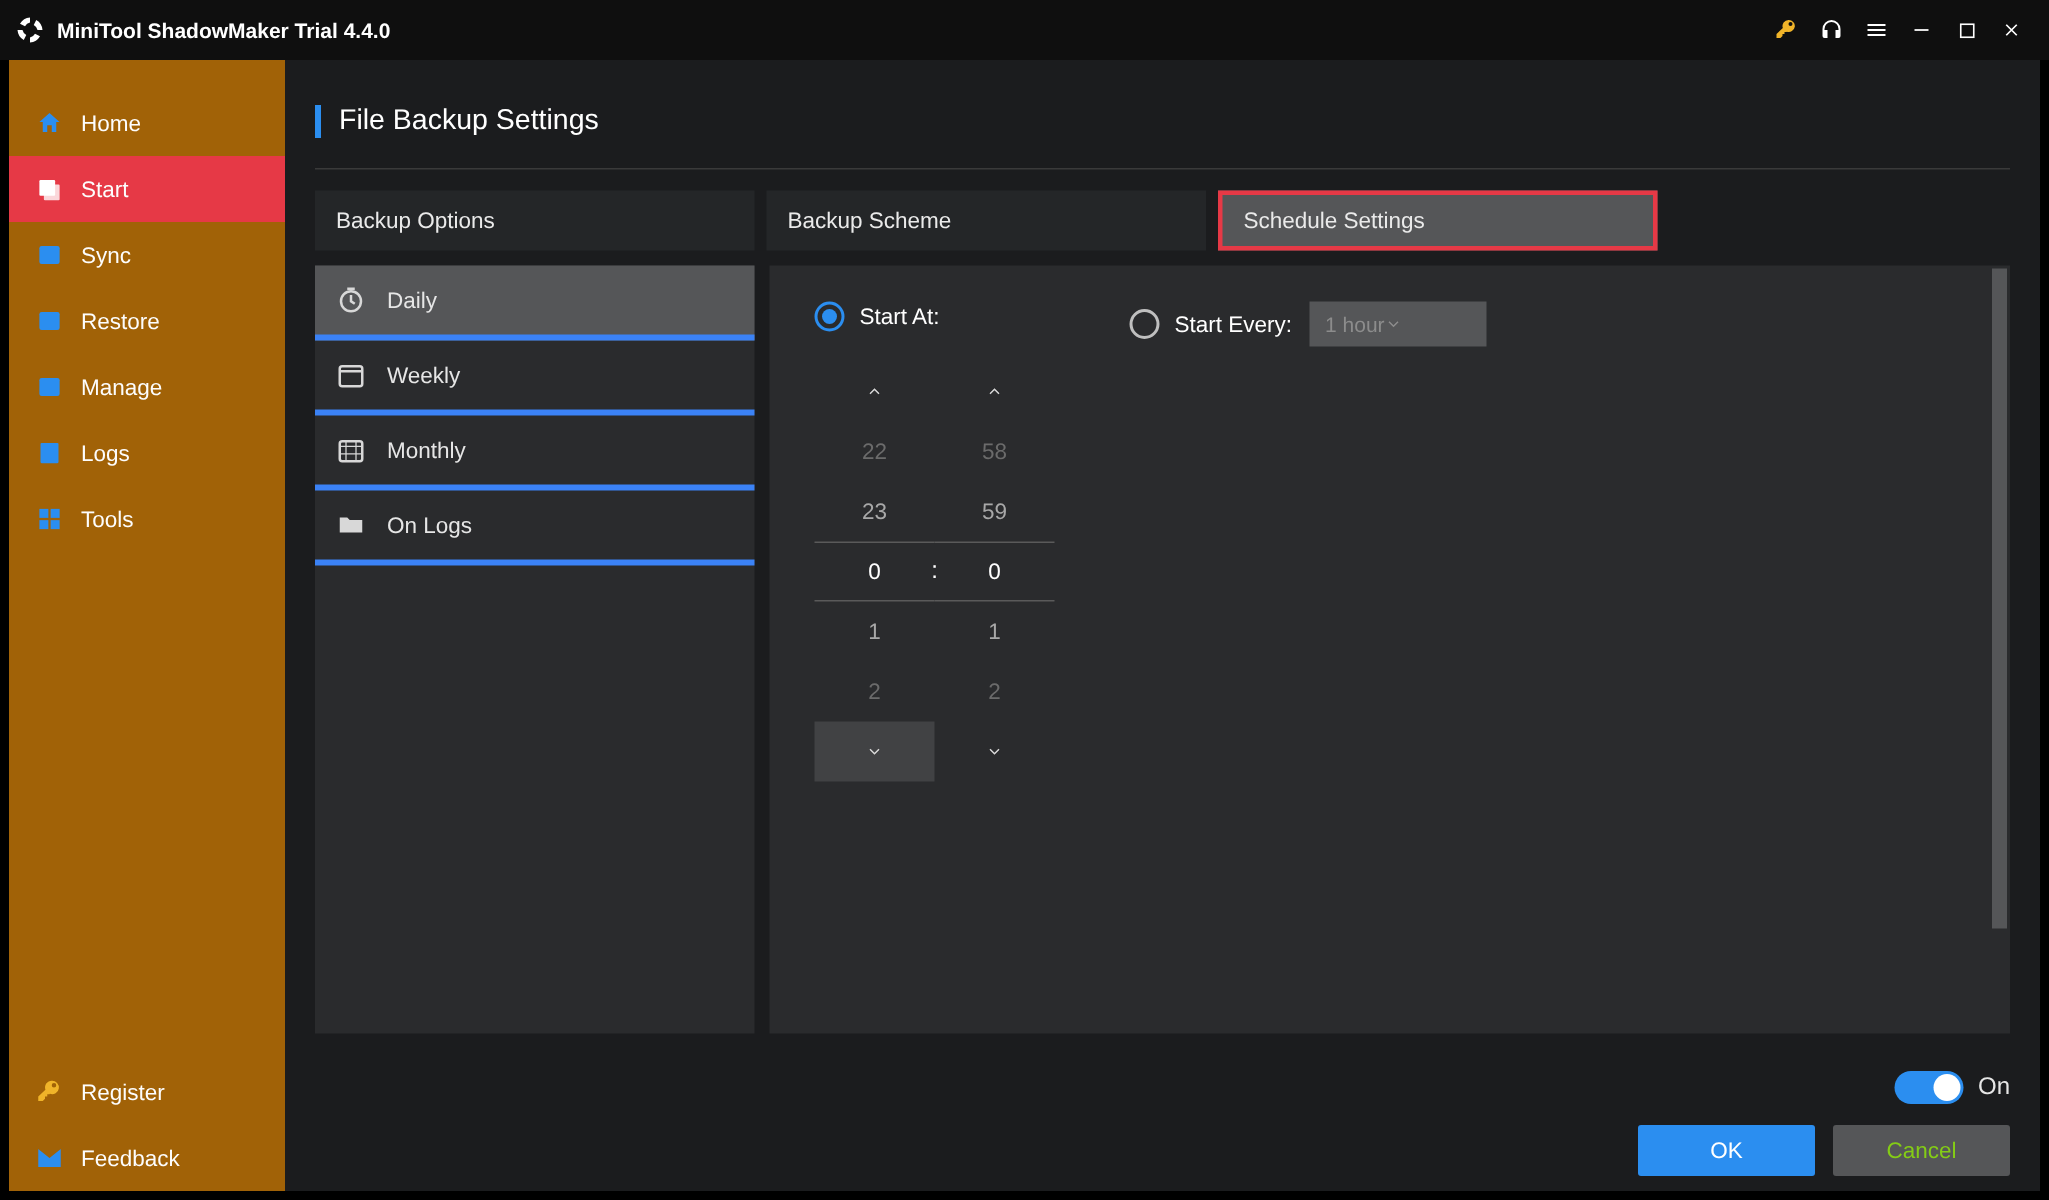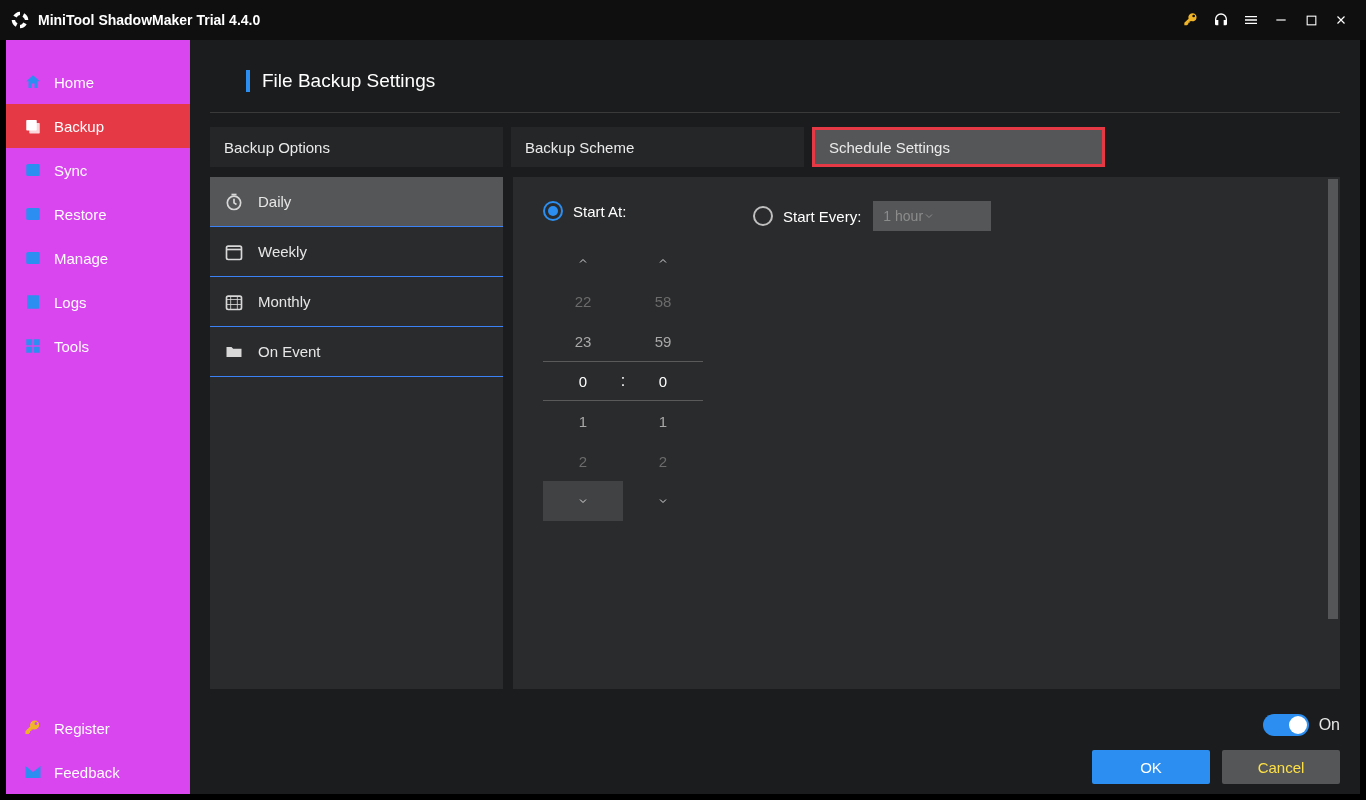--- a/index.html
+++ b/index.html
@@ -7,44 +7,44 @@
 
   
   .titlebar { position: absolute; top: 0; left: 0; right: 0; height: 40px; background: #0f0f0f; display: flex; align-items: center; padding: 0 10px; }
   .titlebar .logo { width: 20px; height: 20px; margin-right: 8px; }
   .titlebar .title { font-size: 14px; font-weight: bold; color: #fff; }
   .titlebar .spacer { flex: 1; }
   .titlebar .btn { width: 30px; height: 30px; display: flex; align-items: center; justify-content: center; cursor: pointer; color: #fff; }
   .titlebar .btn.key { color: #f0b429; }
 
   
-  .sidebar { position: absolute; top: 40px; left: 6px; bottom: 6px; width: 184px; background: #d946ef; display: flex; flex-direction: column; padding-top: 20px; }
+  .sidebar { position: absolute; top: 40px; left: 6px; bottom: 6px; width: 184px; background: #a16207; display: flex; flex-direction: column; padding-top: 20px; }
   .nav-item { display: flex; align-items: center; height: 44px; padding-left: 18px; gap: 12px; cursor: pointer; font-size: 15px; color: #fdfdfd; }
   .nav-item.active { background: #e63946; }
   .nav-item .nicon { width: 18px; height: 18px; display:flex; align-items:center; justify-content:center;}
   .nav-item .nicon svg { fill: #2b8ef0; }
   .nav-item.active .nicon svg { fill: #fff; }
   .sidebar .bottom { margin-top: auto; }
   .bottom .nav-item .nicon.key svg { fill: #f0b429; }
   .bottom .nav-item .nicon.mail svg { fill: #2b8ef0; }
 
   
   .main { position: absolute; top: 40px; left: 190px; right: 6px; bottom: 6px; background: #1b1c1e; padding: 30px 20px 20px 20px; }
-  .page-title-row { display:flex; margin-bottom: 20px; margin-left: 36px;}
+  .page-title-row { display:flex; margin-bottom: 20px;}
   .page-title-bar { width:4px; height:22px; background:#2b8ef0; margin-right:12px;}
   .page-title { font-size: 19px; color: #fff; }
   .hr { height:1px; background:#3a3a3a; margin-top:8px; margin-bottom: 14px;}
 
   .tabs { display: flex; gap: 8px; margin-bottom: 10px; }
   .tab { flex: 1; max-width: 293px; height: 40px; background: #242628; display: flex; align-items: center; padding-left: 14px; font-size: 15px; cursor: pointer; color:#eaeaea;}
   .tab.highlight { background: #555658; border: 3px solid #e63946; }
 
   .panel-row { display:flex; gap:10px; height:512px;}
   .left-panel { width: 293px; background:#2a2b2d;}
-  .freq-item { height:50px; display:flex; align-items:center; gap:14px; padding-left:14px; cursor:pointer; font-size:15px; border-bottom:1px solid #3b82f6;}
+  .freq-item { height:50px; display:flex; align-items:center; gap:14px; padding-left:14px; cursor:pointer; font-size:15px; border-bottom:4px solid #3b82f6;}
   .freq-item.active { background:#555658; }
   .freq-item .ficon { width:20px; height:20px; }
   .freq-item .ficon svg { fill:#d8d8d8; }
 
   .right-panel { flex:1; background:#2a2b2d; padding:24px 30px; position:relative;}
   .radio-row { display:flex; align-items:flex-start; gap:50px; }
   .radio-group { display:flex; align-items:center; gap:10px; cursor:pointer;}
   .radio-outer { width:20px; height:20px; border-radius:50%; border:2px solid #bfbfbf; display:flex; align-items:center; justify-content:center;}
   .radio-outer.sel { border-color:#2b8ef0;}
   .radio-inner { width:10px; height:10px; border-radius:50%; background:#2b8ef0;}
@@ -64,21 +64,21 @@
   .right-scrollbar { position:absolute; right:2px; top:2px; width:10px; height:440px; background:#555658;}
   
   
   .footer { position:absolute; bottom:10px; right:20px; display:flex; align-items:center; gap:16px;}
   .toggle-wrap { display:flex; align-items:center; gap:10px;}
   .toggle { width:46px; height:22px; border-radius:11px; background:#2b8ef0; position:relative; cursor:pointer;}
   .toggle .knob { position:absolute; right:2px; top:2px; width:18px; height:18px; border-radius:50%; background:#fff;}
   .btns { display:flex; gap:12px;}
   .fbtn { width:118px; height:34px; border-radius:2px; display:flex; align-items:center; justify-content:center; font-size:15px; cursor:pointer;}
   .fbtn.ok { background:#2b8ef0; color:#fff;}
-  .fbtn.cancel { background:#555658; color:#fde047;}
+  .fbtn.cancel { background:#555658; color:#84cc16;}
   .footer-col { display:flex; flex-direction:column; align-items:flex-end; gap:14px;}
 </style>
 </head>
 <body>
 
 <div class="titlebar">
   <span class="logo">
     <svg viewBox="0 0 24 24">
         <path fill="#fff" d="M12 2 A10 10 0 0 0 4 7 L8 9 A6 6 0 0 1 12 6 Z M12 22 A10 10 0 0 0 20 17 L16 15 A6 6 0 0 1 12 18 Z M2 12 A10 10 0 0 0 7 20 L9 16 A6 6 0 0 1 6 12 Z M22 12 A10 10 0 0 0 17 4 L15 8 A6 6 0 0 1 18 12 Z"></path>
       </svg>
@@ -126,21 +126,21 @@
       </span>
     <span>Home</span>
   </div>
   <div class="nav-item active">
     <span class="nicon">
         <svg viewBox="0 0 24 24">
           <rect x="3" y="4" width="14" height="14" rx="1"></rect>
           <rect x="7" y="8" width="14" height="14" rx="1" fill="#fff" opacity="0.8"></rect>
         </svg>
       </span>
-    <span>Backup</span>
+    <span>Start</span>
   </div>
   <div class="nav-item">
     <span class="nicon">
         <svg viewBox="0 0 24 24">
           <rect x="3" y="4" width="18" height="16" rx="2"></rect>
         </svg>
       </span>
     <span>Sync</span>
   </div>
   <div class="nav-item">
@@ -238,21 +238,21 @@
         <span class="ficon"><svg viewBox="0 0 24 24">
               <rect x="3" y="5" width="18" height="16" rx="2" fill="none" stroke="#d8d8d8" stroke-width="2"></rect>
               <path d="M3 9h18M8 5v16M16 5v16M3 15h18" stroke="#d8d8d8" stroke-width="1"></path>
             </svg></span>
         <span>Monthly</span>
       </div>
       <div class="freq-item">
         <span class="ficon"><svg viewBox="0 0 24 24">
               <path d="M3 6h6l2 2h10v10H3z"></path>
             </svg></span>
-        <span>On Event</span>
+        <span>On Logs</span>
       </div>
     </div>
 
     <div class="right-panel">
       <div class="radio-row">
         <div style="display:flex; flex-direction:column;">
           <div class="radio-group">
             <span class="radio-outer sel">
                 <span class="radio-inner"></span>
               </span>

